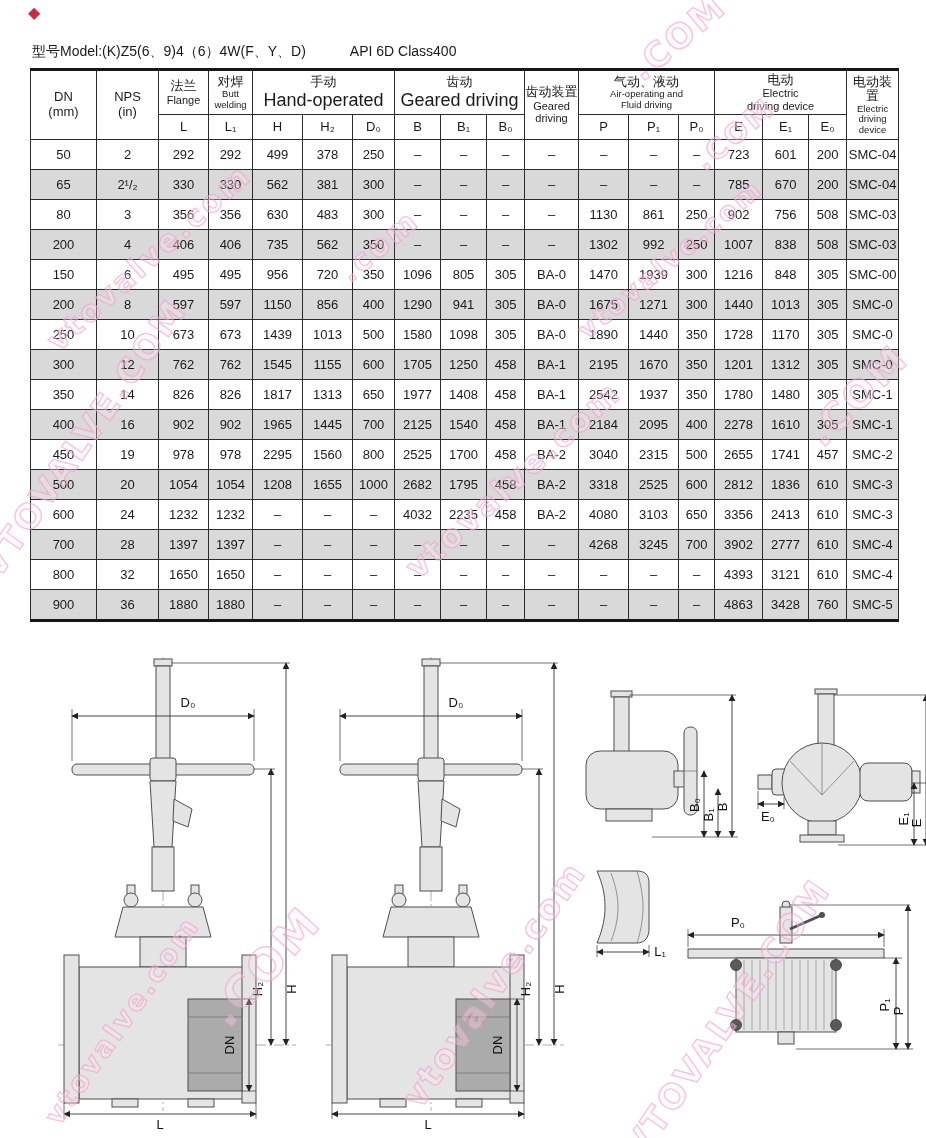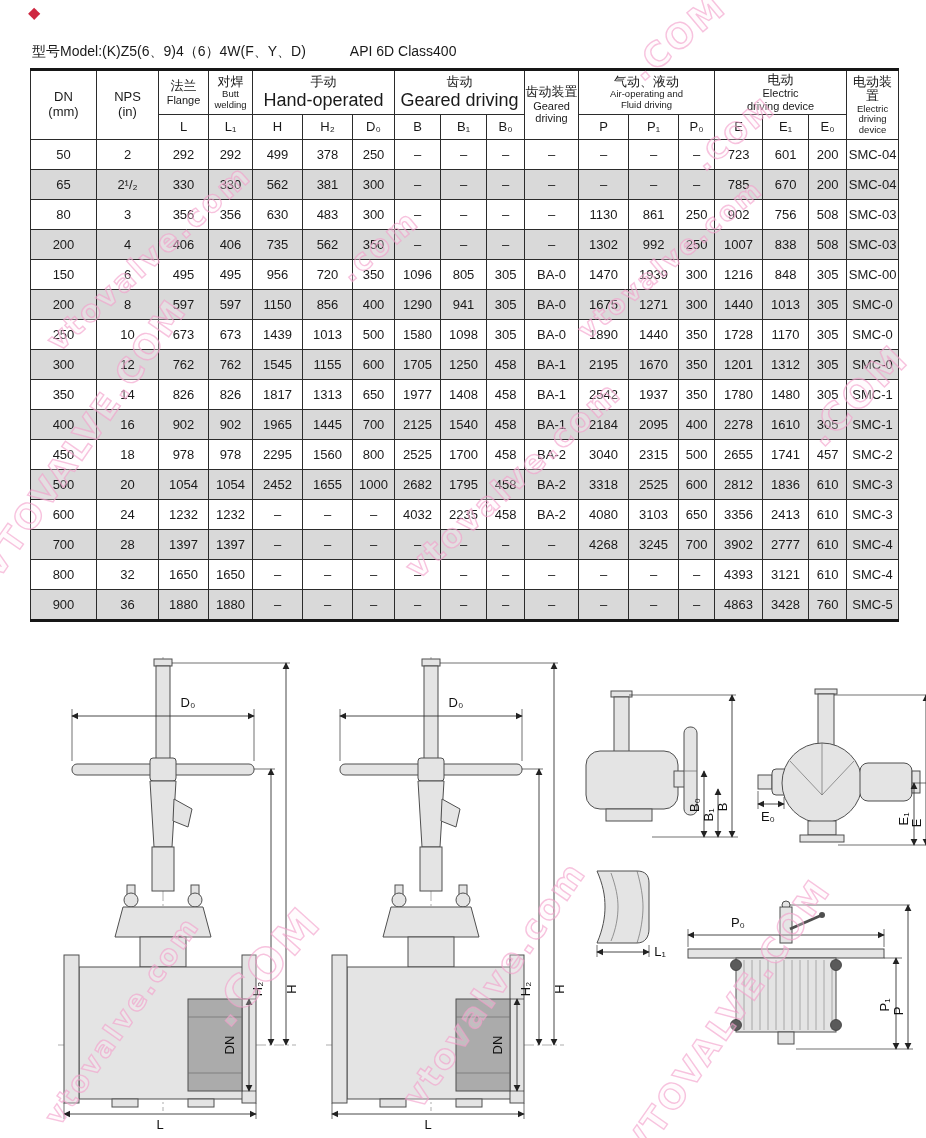--- a/index.html
+++ b/index.html
@@ -377,21 +377,21 @@
         <td>2184</td>
         <td>2095</td>
         <td>400</td>
         <td>2278</td>
         <td>1610</td>
         <td>305</td>
         <td>SMC-1</td>
       </tr>
       <tr>
         <td>450</td>
-        <td>18</td>
+        <td>19</td>
         <td>978</td>
         <td>978</td>
         <td>2295</td>
         <td>1560</td>
         <td>800</td>
         <td>2525</td>
         <td>1700</td>
         <td>458</td>
         <td>BA-2</td>
         <td>3040</td>
@@ -400,21 +400,21 @@
         <td>2655</td>
         <td>1741</td>
         <td>457</td>
         <td>SMC-2</td>
       </tr>
       <tr class="shade">
         <td>500</td>
         <td>20</td>
         <td>1054</td>
         <td>1054</td>
-        <td>2452</td>
+        <td>1208</td>
         <td>1655</td>
         <td>1000</td>
         <td>2682</td>
         <td>1795</td>
         <td>458</td>
         <td>BA-2</td>
         <td>3318</td>
         <td>2525</td>
         <td>600</td>
         <td>2812</td>

